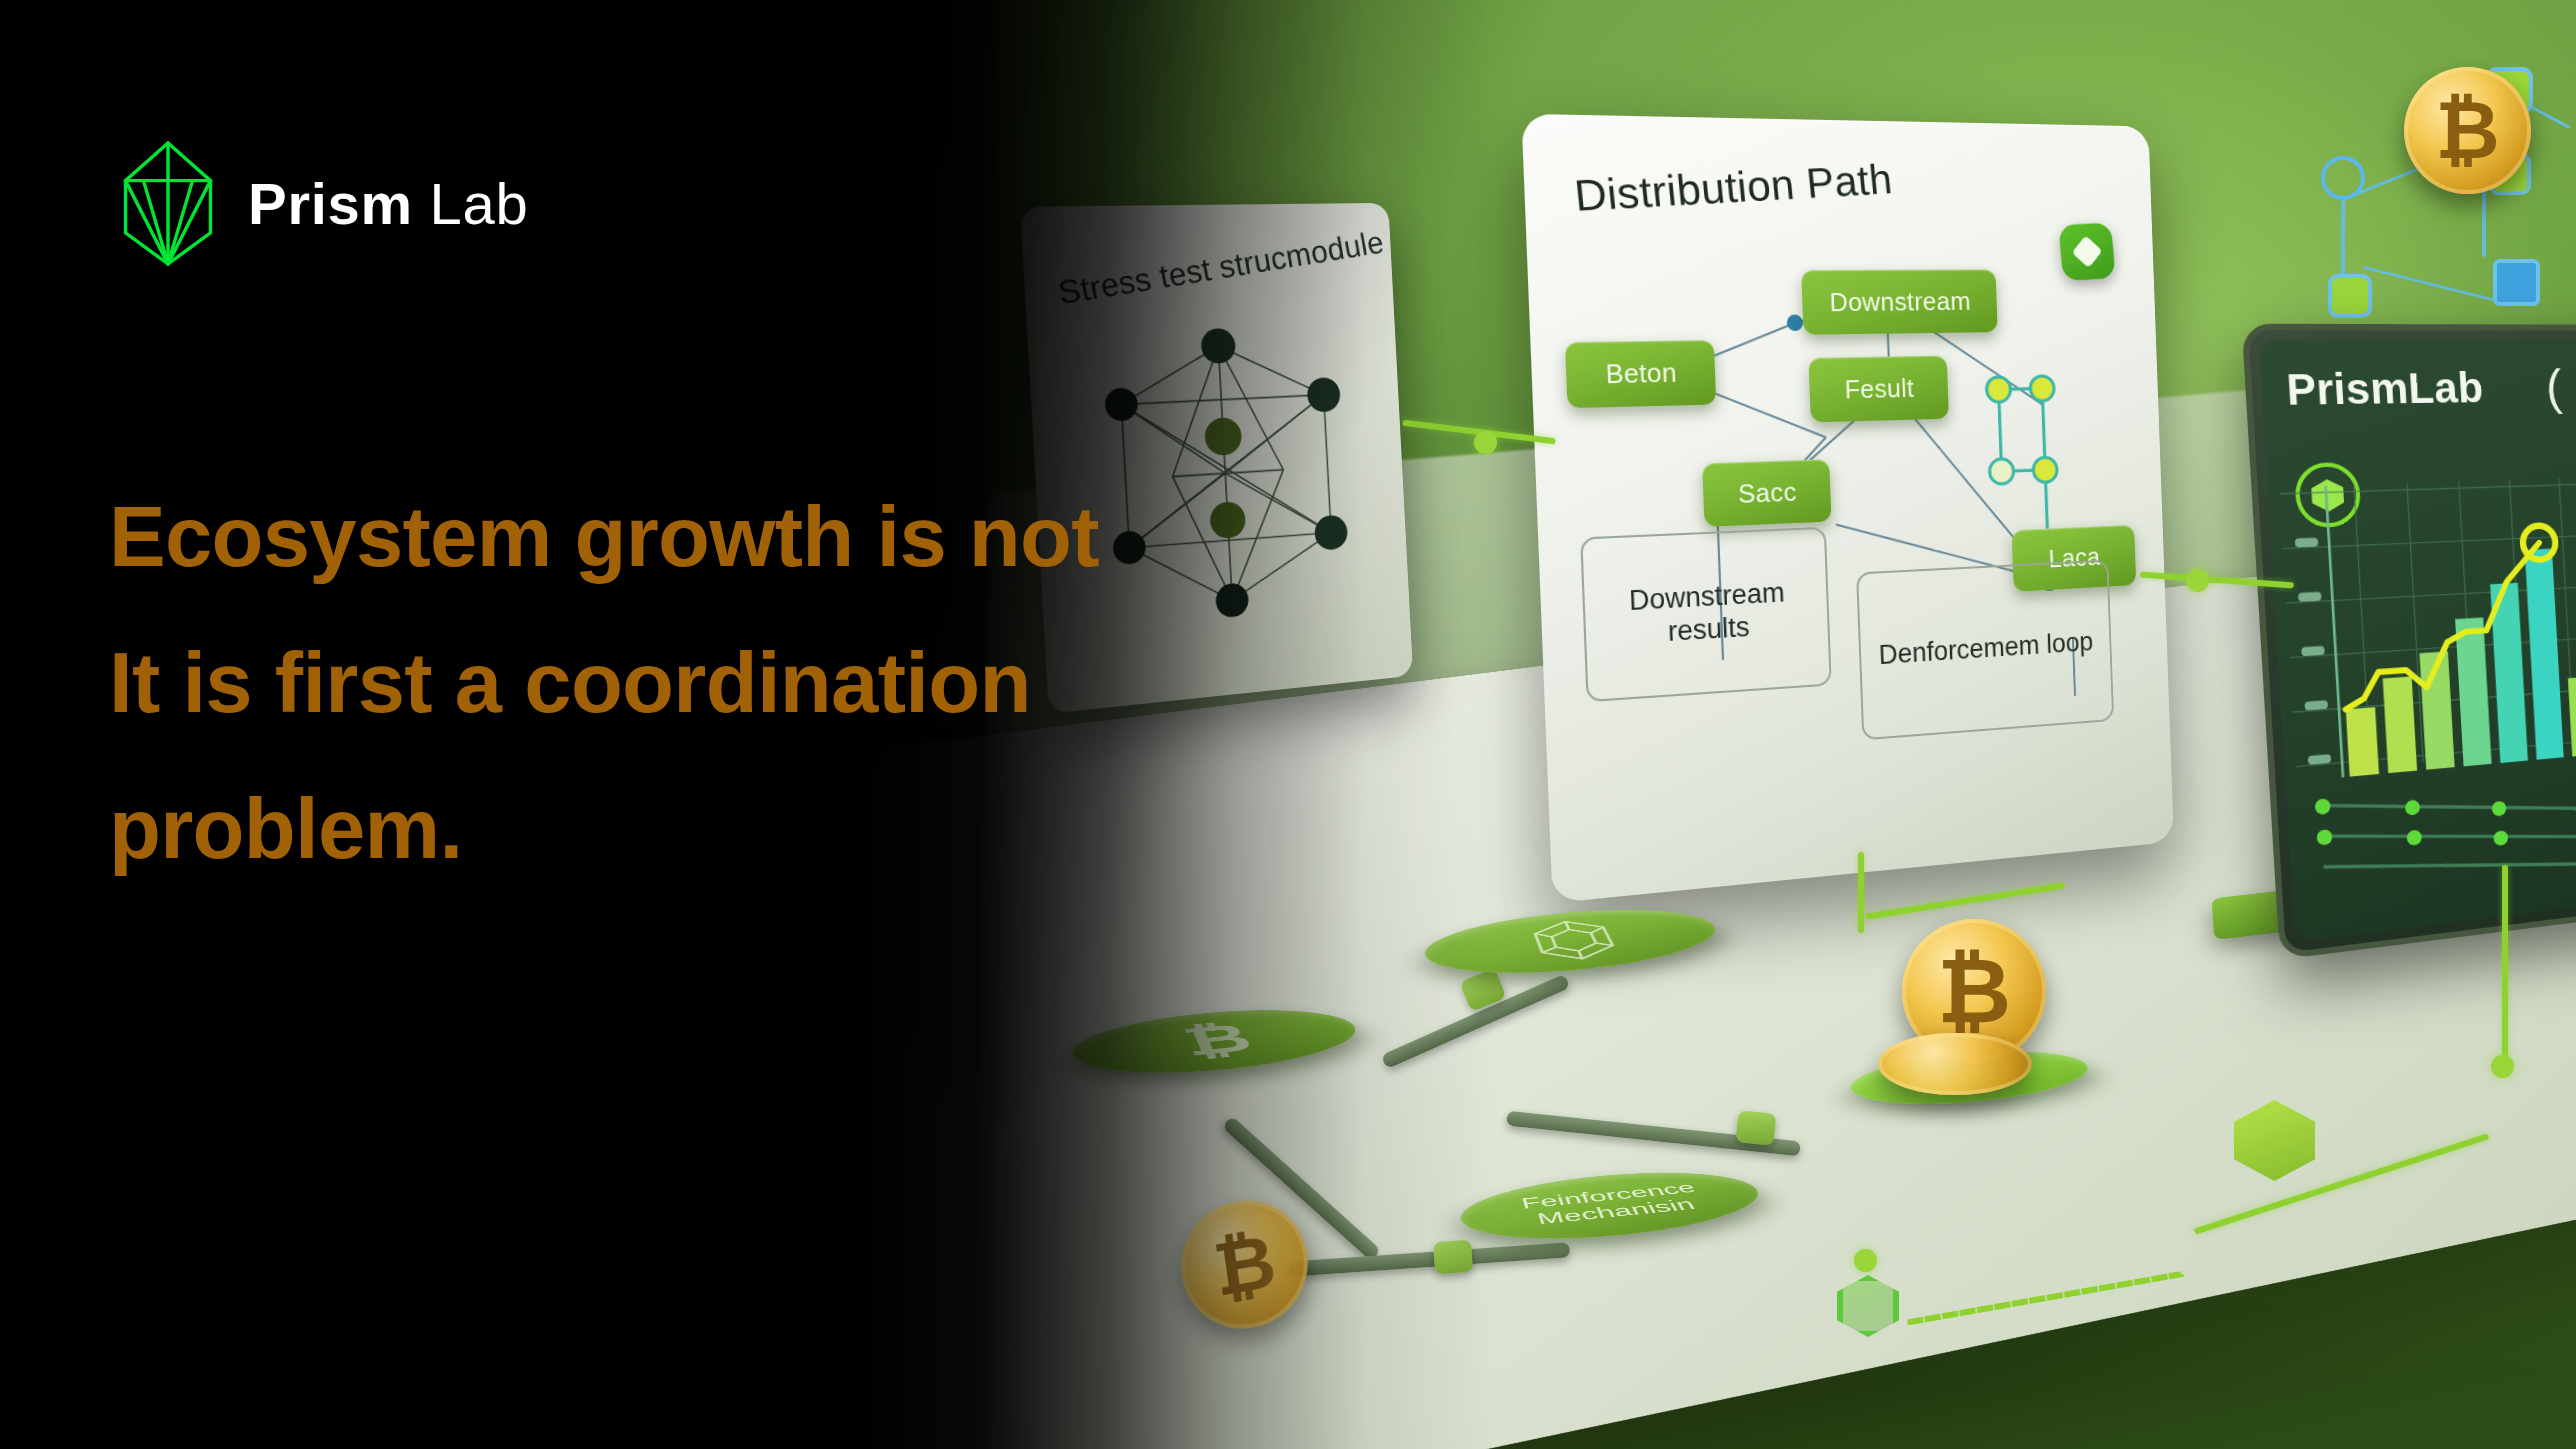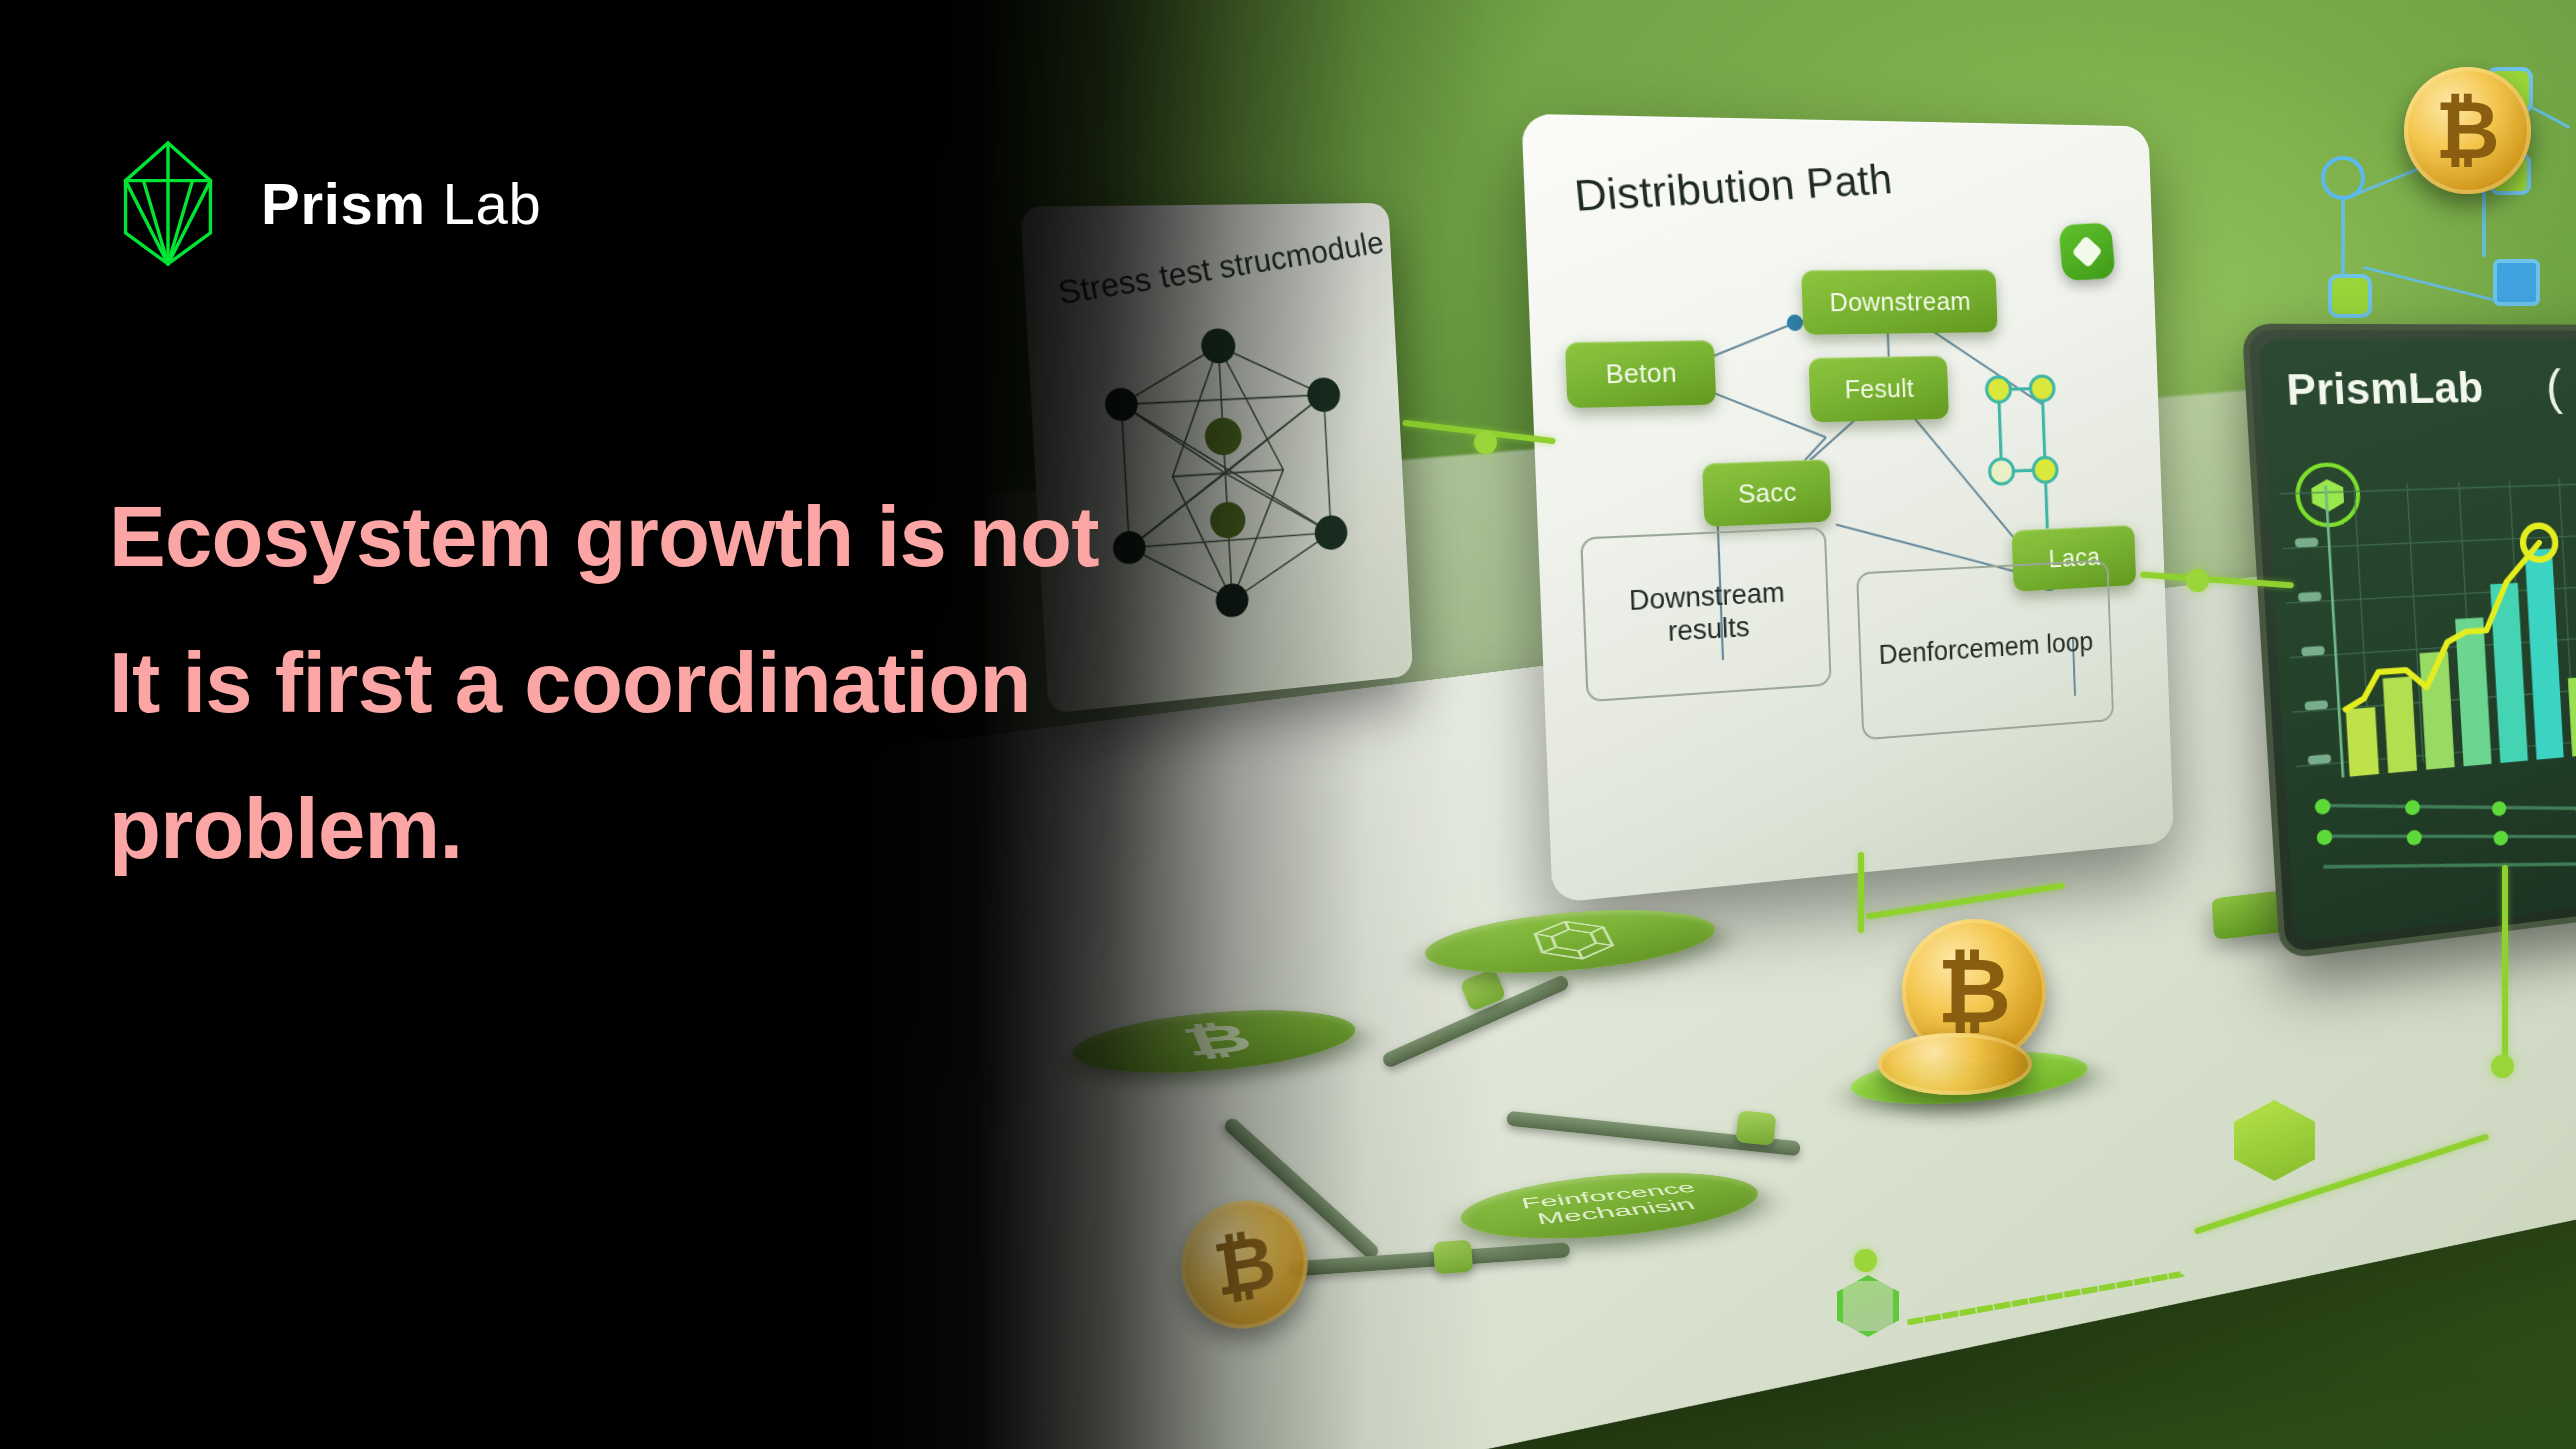--- a/index.html
+++ b/index.html
@@ -213,29 +213,29 @@
       rgba(0,0,0,.34) 48%, rgba(0,0,0,.08) 53%,
       rgba(0,0,0,0) 58%);
   }
   .dark-veil-b{
     position:absolute; inset:0;
     background:linear-gradient(115deg, rgba(0,0,0,.85) 0%, rgba(0,0,0,.45) 30%, rgba(0,0,0,0) 48%);
   }
 
   .content{ position:absolute; inset:0; }
 
-  .brand{ position:absolute; left:119px; top:138px; display:flex; align-items:center; gap:44px; }
+  .brand{ position:absolute; left:119px; top:138px; display:flex; align-items:center; gap:31px; }
   .brand-mark{ width:98px; height:131px; }
   .brand-text{ font-size:58px; color:#fff; letter-spacing:0.7px; white-space:nowrap;}
   .brand-text b{ font-weight:bold; }
   .brand-text span{ font-weight:300; }
 
   .headline{
     position:absolute; left:109px; top:464px; width:1556px;
-    font-size:85px; font-weight:bold; color:#fca5a5;
+    font-size:85px; font-weight:bold; color:#a16207;
     line-height:1.72; letter-spacing:-0.7px;
   }
   .headline .ln{ display:block; }
 </style>
 </head>
 <body>
 
 <div id="stage">
 
   <div id="scene">

